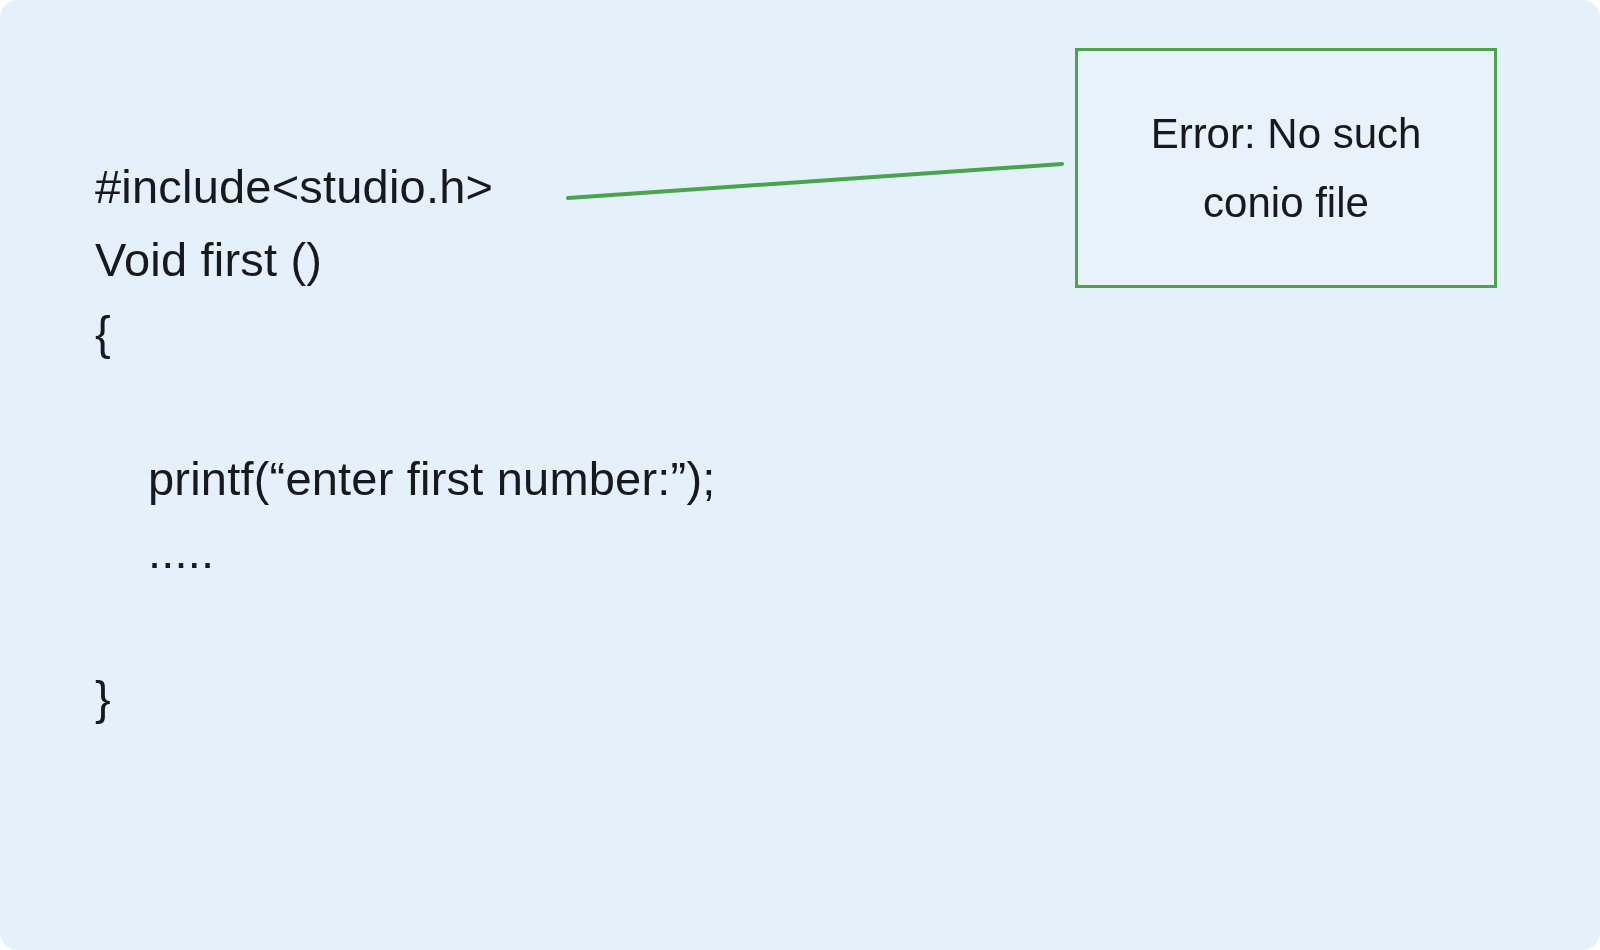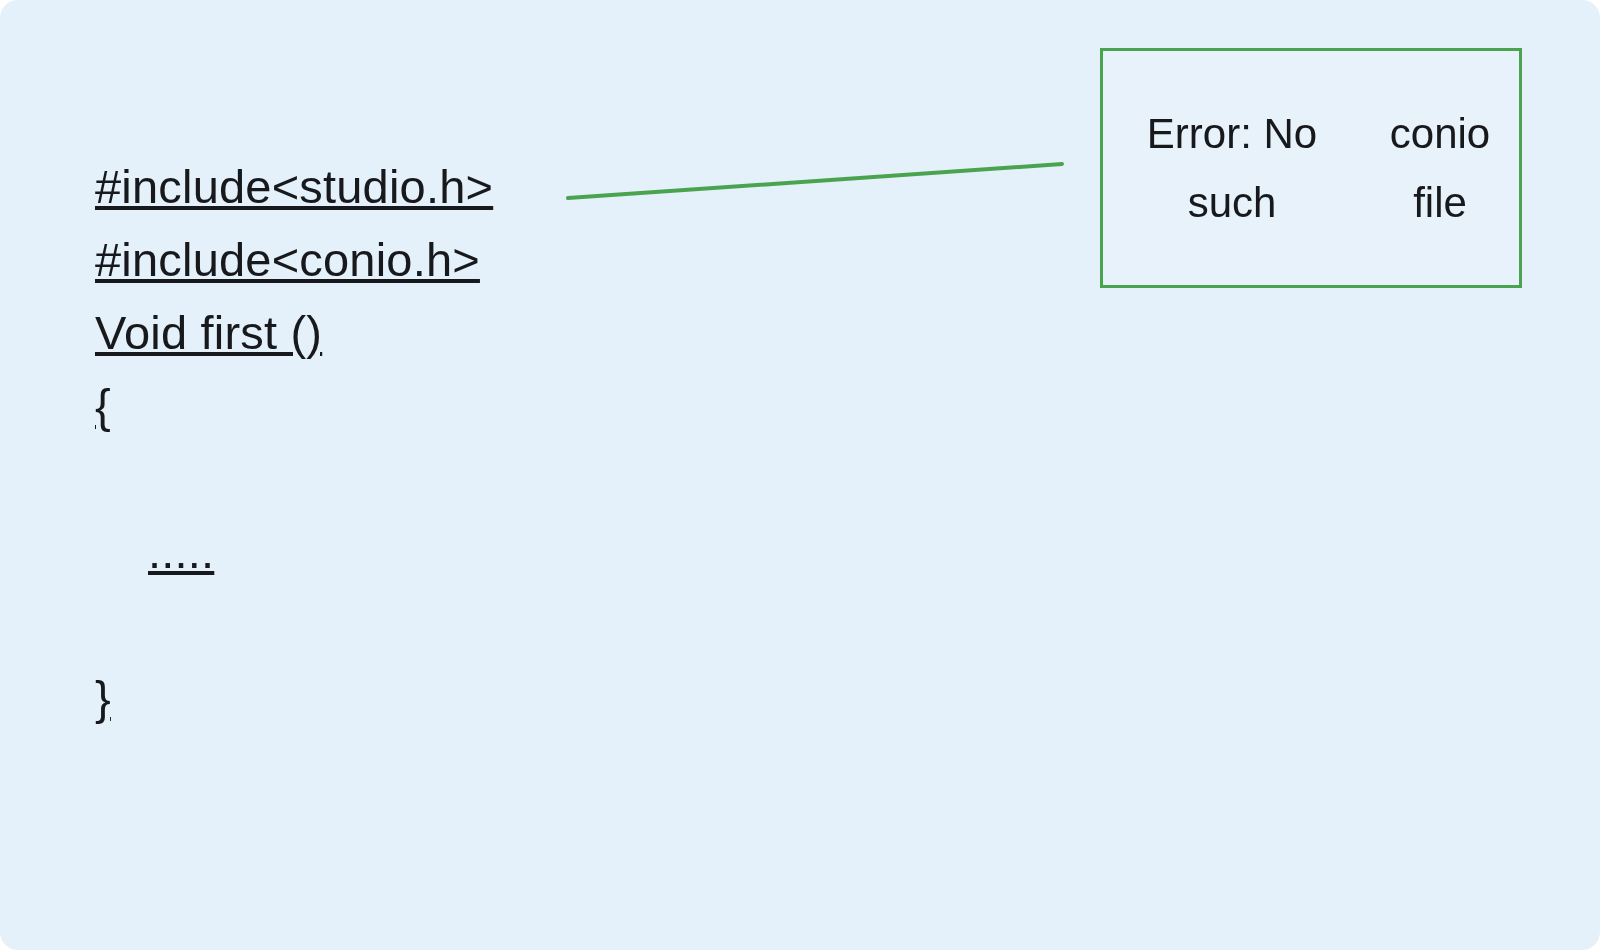--- a/index.html
+++ b/index.html
@@ -17,50 +17,48 @@
     overflow: hidden;
   }
   .code-block {
     position: absolute;
     left: 95px;
     top: 150px;
     font-size: 47px;
     font-weight: 500;
     color: #17191c;
     letter-spacing: 0.2px;
-    text-decoration: underline;
   }
   .code-line {
     height: 73px;
     display: flex;
     align-items: center;
     white-space: pre;
   }
   .code-line.indent {
     padding-left: 53px;
   }
   .callout-box {
     position: absolute;
     left: 1075px;
     top: 48px;
     width: 422px;
     height: 240px;
     box-sizing: border-box;
     border: 3px solid #4aa44f;
     background: #e7f2fa;
     display: flex;
-    flex-direction: row;
+    flex-direction: column;
     align-items: center;
     justify-content: center;
     font-size: 42px;
     font-weight: 500;
     line-height: 69px;
     color: #17191c;
     text-align: center;
-    margin-left: 25px;
   }
   .connector-svg {
     position: absolute;
     left: 0;
     top: 0;
     width: 1600px;
     height: 950px;
     pointer-events: none;
   }
 </style>
@@ -68,24 +66,24 @@
 <body>
 
 <div class="canvas">
 
   <svg class="connector-svg" viewBox="0 0 1600 950">
     <line x1="568" y1="198" x2="1062" y2="164" stroke-width="4" stroke-linecap="round" stroke="#4aa44f"></line>
   </svg>
 
   <div class="code-block">
     <div class="code-line">#include&lt;studio.h&gt;</div>
-    <div class="code-line">#include&lt;conio.h&gt;</div>
     <div class="code-line">Void first ()</div>
     <div class="code-line">{</div>
     <div class="code-line"></div>
+    <div class="code-line indent">printf(“enter first number:”);</div>
     <div class="code-line indent">.....</div>
     <div class="code-line"></div>
     <div class="code-line">}</div>
   </div>
 
   <div class="callout-box">
     <span>Error: No such</span>
     <span>conio file</span>
   </div>
 

